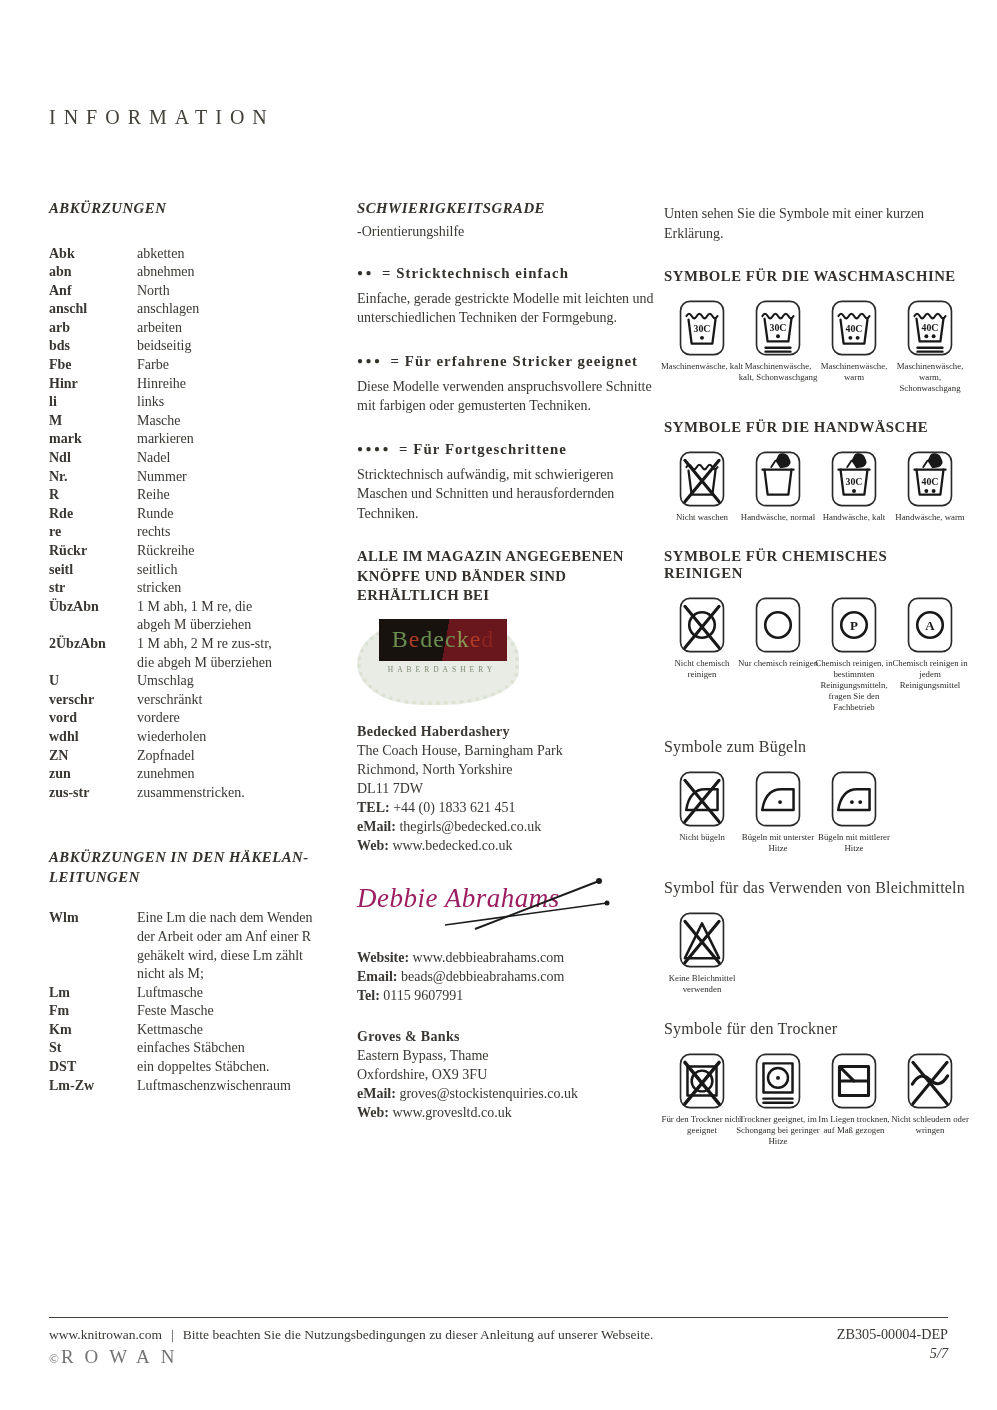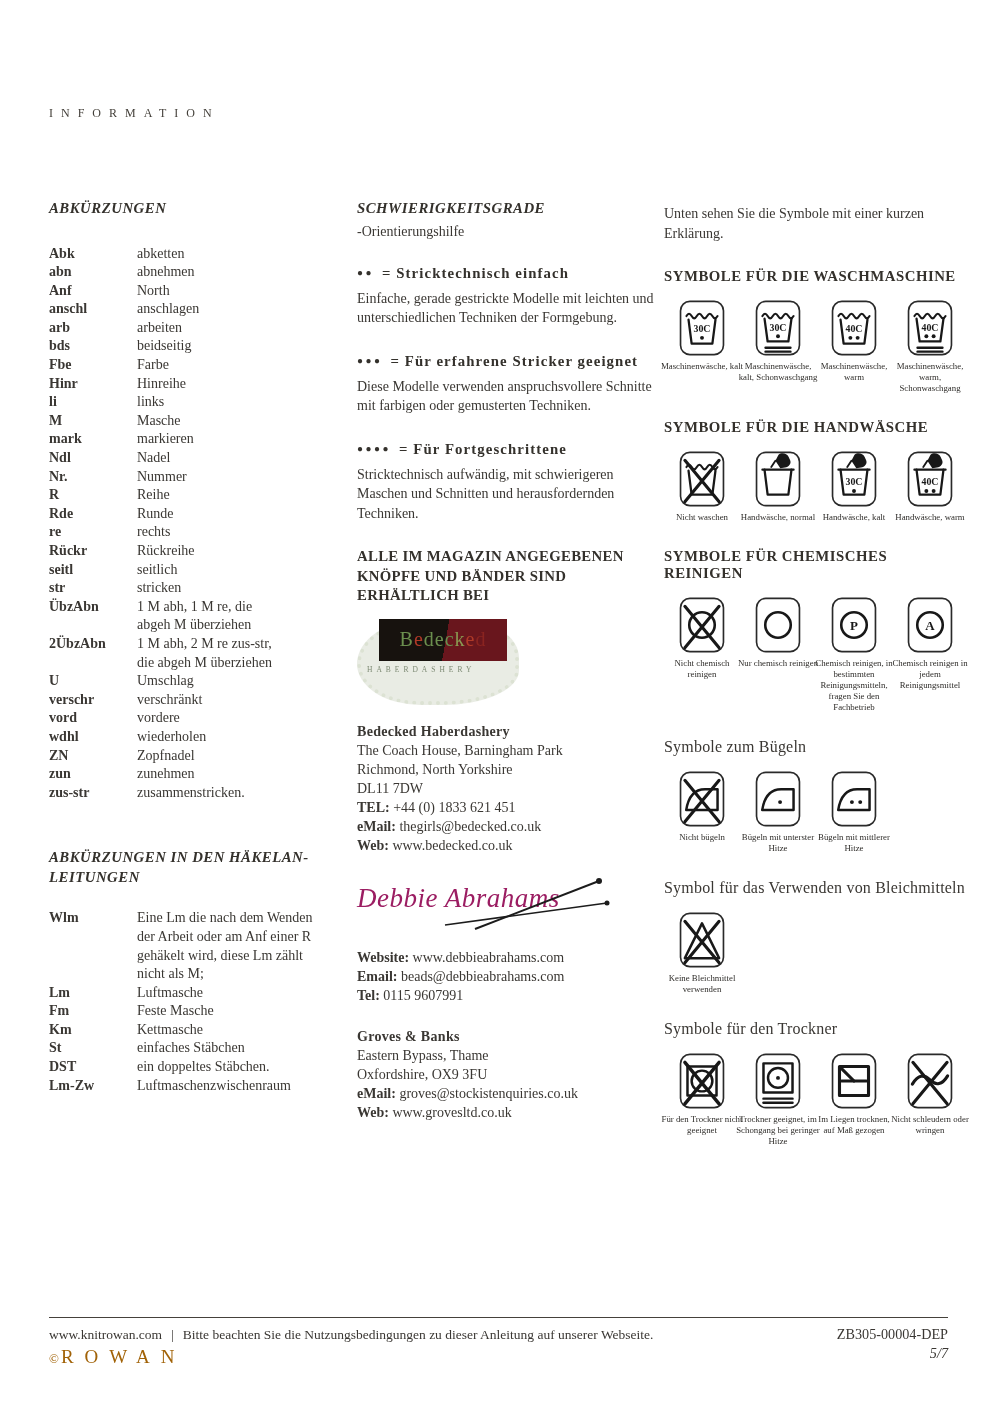--- a/index.html
+++ b/index.html
@@ -1,21 +1,21 @@
 <!DOCTYPE html>
 <html><head>
 <meta charset="utf-8">
 <style>
   html,body{margin:0;padding:0;}
   body{
     width:997px;height:1410px;position:relative;background:#ffffff;
     font-family:"Liberation Serif","DejaVu Serif",serif;color:#3a3733;
     overflow:hidden;
   }
-  .page-header{position:absolute;left:49px;top:106px;font-size:12px;letter-spacing:8px;color:#44403a;}
+  .page-header{position:absolute;left:49px;top:106px;font-size:20px;letter-spacing:8px;color:#44403a;}
   .col{position:absolute;top:199px;}
   .col-left{left:49px;width:292px;}
   .col-mid{left:357px;width:298px;}
   .col-right{left:664px;width:302px;}
   .sec-title{margin:0;font-size:14.8px;font-weight:bold;letter-spacing:.5px;color:#34312c;line-height:19.5px;font-style:italic;}
   
   .abbr-list{margin-top:26px;}
   .abbr-list.tight{margin-top:22px;}
   .abbr-row{display:flex;font-size:14px;line-height:18.6px;}
   .abbr-term{width:88px;flex-shrink:0;font-weight:bold;}
@@ -25,42 +25,42 @@
   .subtitle{font-size:14px;margin-top:5px;}
   .level{margin-top:25px;}
   .level-head{font-weight:bold;font-size:14.8px;letter-spacing:1.1px;color:#34312c;}
   .dots{font-size:10px;letter-spacing:2.5px;margin-right:3px;position:relative;top:-1.5px;}
   .level-desc{margin-top:7px;font-size:14px;line-height:19.5px;}
   
   .suppliers-title{margin-top:24px;font-weight:bold;font-size:14.8px;line-height:19.5px;letter-spacing:.3px;color:#34312c;}
   .bedecked-logo{position:relative;width:170px;height:88px;margin-top:11px;}
   .lace{position:absolute;left:0;top:0;right:8px;bottom:2px;background:#e9ece4;border:4px dotted #dce2d3;border-radius:48% 42% 55% 45% / 60% 52% 46% 55%;}
   .bd-plate{position:relative;width:128px;height:42px;margin:13px 0 0 22px;background:linear-gradient(100deg,#17120e 52%,#69161d 52%);display:flex;align-items:center;justify-content:center;}
-  .bd-word{font-size:20px;letter-spacing:1px;}
-  .bd-sub{position:relative;width:150px;margin-left:10px;font-size:7.5px;letter-spacing:4px;color:#7d8a74;margin-top:4px;}
+  .bd-word{font-size:24px;letter-spacing:1px;}
+  .bd-sub{position:relative;text-align:center;width:150px;margin-left:10px;font-size:7.5px;letter-spacing:4px;color:#7d8a74;margin-top:4px;}
   .contact{margin-top:15px;font-size:14px;line-height:19px;}
   .contact-name{font-weight:bold;letter-spacing:.3px;}
   .lbl{font-weight:bold;}
   .debbie-logo{position:relative;margin-top:20px;height:58px;width:260px;}
   .debbie-text{font-style:italic;font-size:27px;letter-spacing:.5px;position:absolute;left:0;top:8px;}
   .needles{position:absolute;left:0;top:0;width:260px;height:58px;}
   .groves{margin-top:22px;}
   
   .care-intro{font-size:14px;line-height:19.5px;margin-top:5px;}
   .care-sec-title{margin-top:25px;font-size:14.8px;font-weight:bold;letter-spacing:.5px;color:#34312c;}
   .care-sec-title.plain{font-weight:normal;font-size:16px;letter-spacing:.2px;margin-top:25px;color:#3a3733;}
   .sym-row{display:flex;margin-top:15px;}
   .sym-cell{width:76px;display:flex;flex-direction:column;align-items:center;}
   .sym-box{height:56px;}
   .sym-cap{margin-top:5px;font-size:8.8px;line-height:11px;text-align:center;width:84px;margin-left:-4px;margin-right:-4px;color:#2f2d2a;}
   
   .footer-rule{position:absolute;left:49px;right:49px;top:1317px;border-top:1.6px solid #45413b;}
   .footer-left{position:absolute;left:49px;top:1327px;font-size:13.5px;color:#3a3733;text-align:center;}
   .footer-left .sep{margin:0 9px;}
-  .rowan-brand{position:absolute;left:49px;top:1346px;font-size:19px;letter-spacing:11px;color:#a16207;text-align:right;}
+  .rowan-brand{position:absolute;left:49px;top:1346px;font-size:19px;letter-spacing:11px;color:#737373;text-align:right;}
   .rowan-brand .copy{font-size:13px;letter-spacing:2px;}
   .footer-right{position:absolute;right:49px;top:1326px;text-align:right;font-size:14.2px;}
   .page-num{font-style:italic;margin-top:2px;}
 </style>
 </head>
 <body>
 
 <div class="page-header">INFORMATION</div>
 
 <div class="col col-left">

